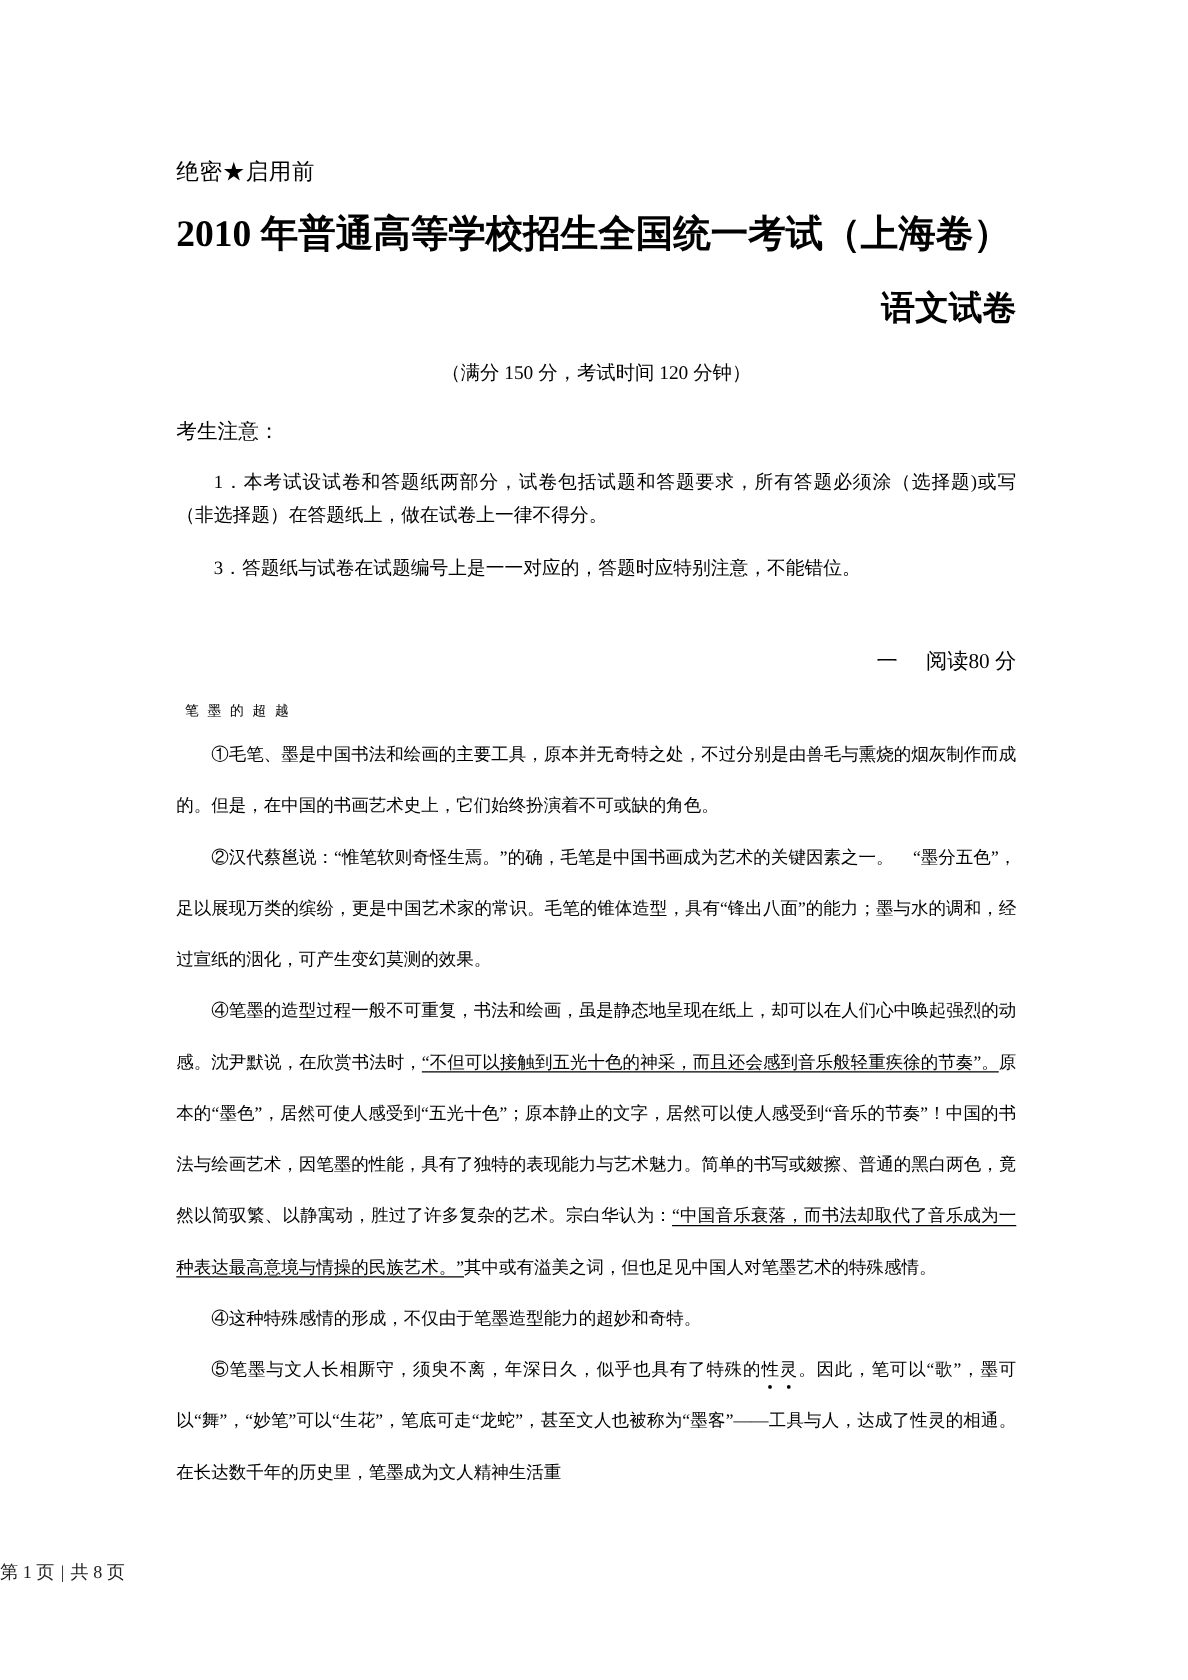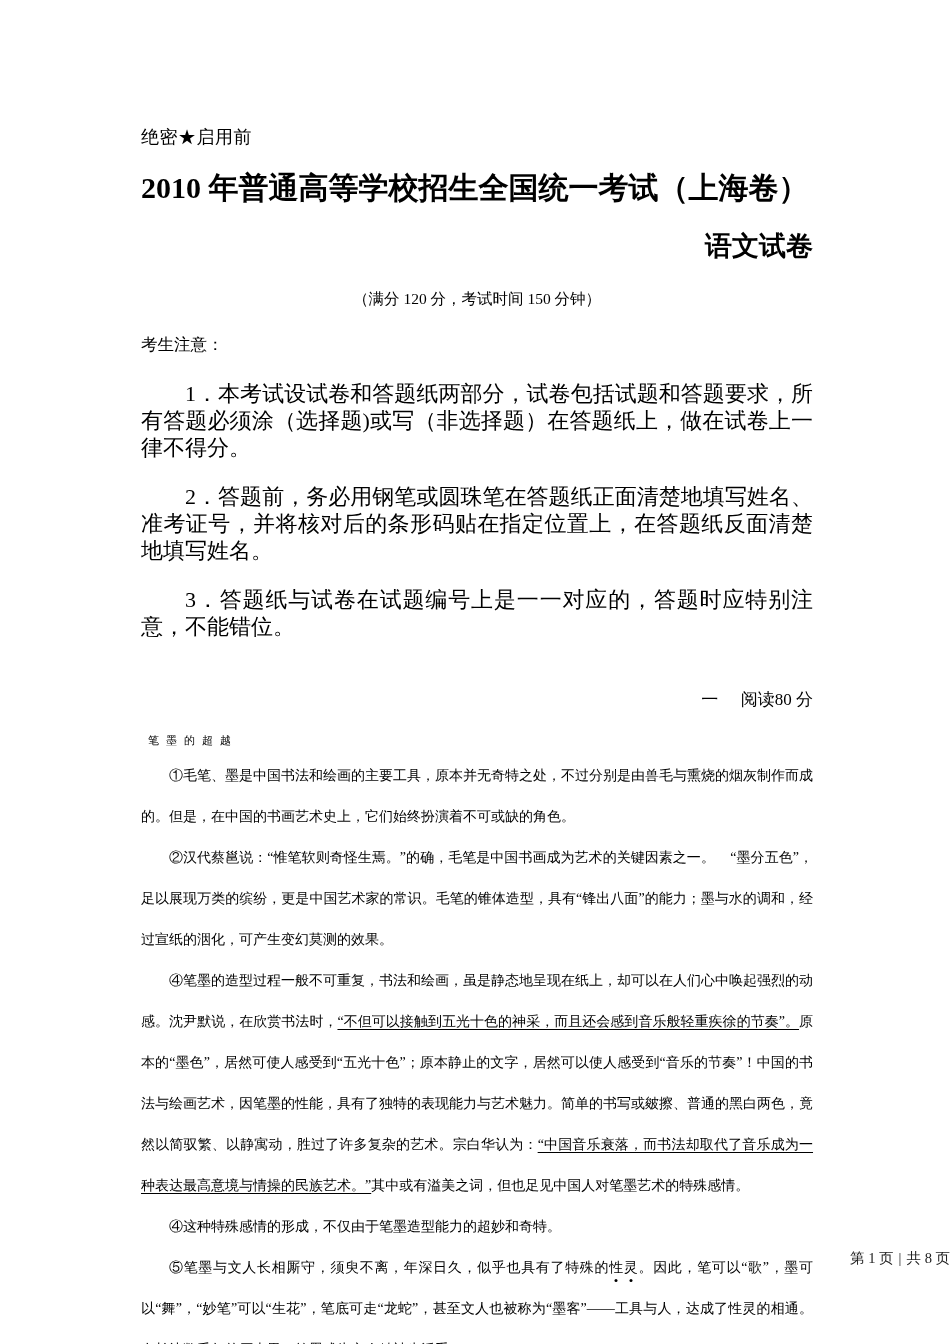--- a/index.html
+++ b/index.html
@@ -60,21 +60,21 @@
     margin-top: 9px;
   }
 
   
   .notice-head {
     font-size: 16.5px;
     line-height: 27px;
     margin-top: 20px;
   }
   .notice-item {
-    font-size: 22px;
+    font-size: 15px;
     line-height: 27px;
     text-align: justify;
     text-justify: inter-ideograph;
     text-indent: 2em;
   }
 
   
   .section-heading {
     text-align: right;
     font-size: 17px;
@@ -127,45 +127,44 @@
     border-radius: 50%;
     transform: translateX(-50%);
   }
 
   
   .footer {
     position: absolute;
     left: 0;
     top: 1248px;
     width: 950px;
-    text-align: right;
+    text-align: left;
     font-size: 14.5px;
     line-height: 20px;
     color: #222;
   }
   .footer .sep { padding: 0 5px; }
 </style>
 </head>
 <body>
 
 <div class="page">
   <div class="content">
 
     <div class="secret-line">绝密★启用前</div>
 
     <h1 class="main-title">2010 年普通高等学校招生全国统一考试（上海卷）</h1>
 
     <h2 class="sub-title">语文试卷</h2>
 
-    <div class="score-line">（满分 120 分，考试时间 150 分钟）</div>
+    <div class="score-line">（满分 150 分，考试时间 120 分钟）</div>
 
     <div class="notice-head">考生注意：</div>
 
     <p class="notice-item">1．本考试设试卷和答题纸两部分，试卷包括试题和答题要求，所有答题必须涂（选择题)或写（非选择题）在答题纸上，做在试卷上一律不得分。</p>
-    <p class="notice-item">2．答题前，务必用钢笔或圆珠笔在答题纸正面清楚地填写姓名、准考证号，并将核对后的条形码贴在指定位置上，在答题纸反面清楚地填写姓名。</p>
     <p class="notice-item">3．答题纸与试卷在试题编号上是一一对应的，答题时应特别注意，不能错位。</p>
 
     <div class="section-heading">
       <span>一</span>
       <span class="gap"></span>
       <span>阅读80 分</span>
     </div>
 
 
     <div class="essay-title">笔墨的超越</div>

